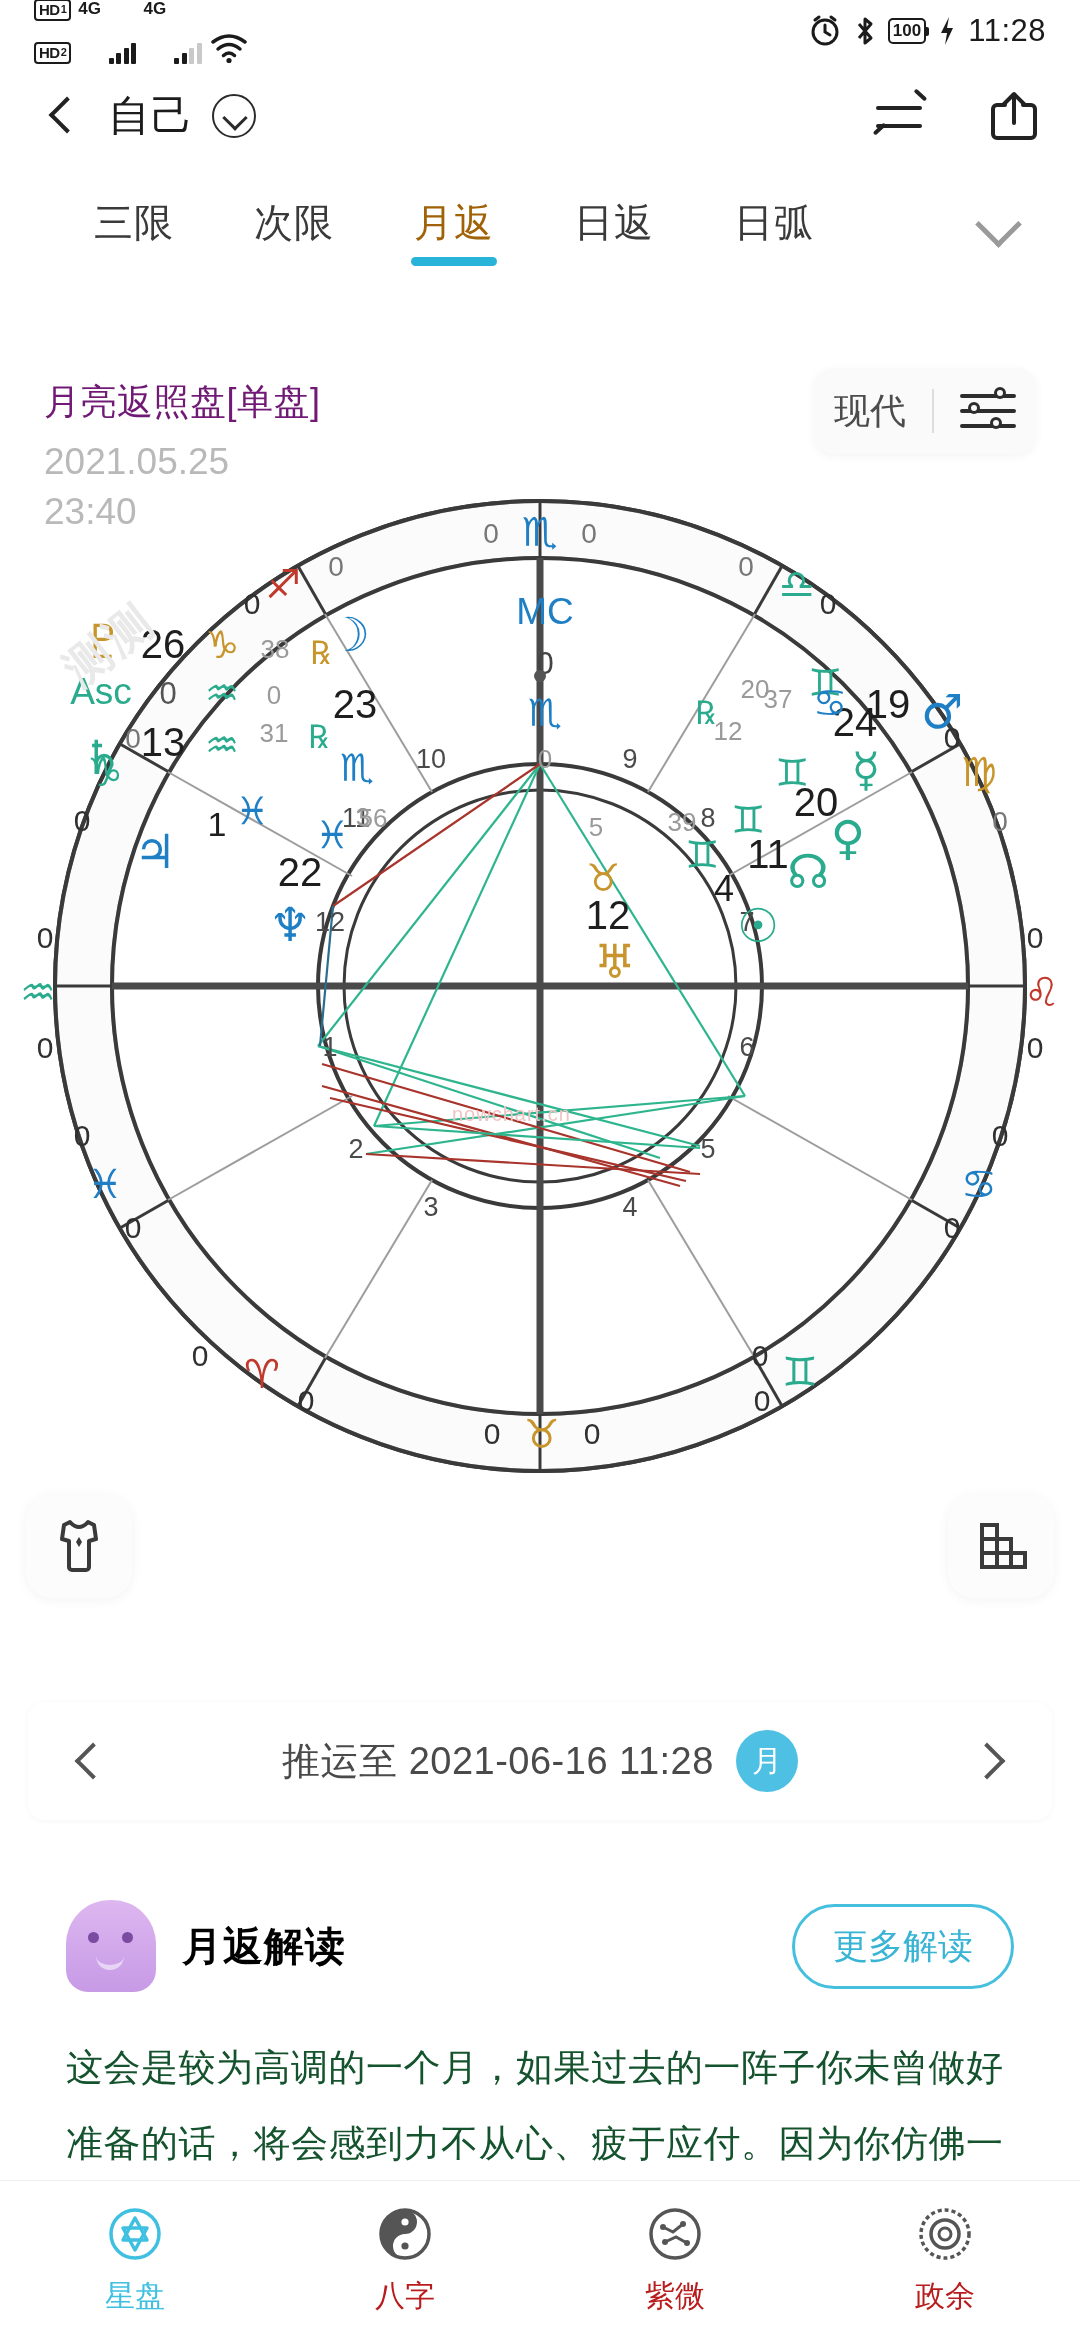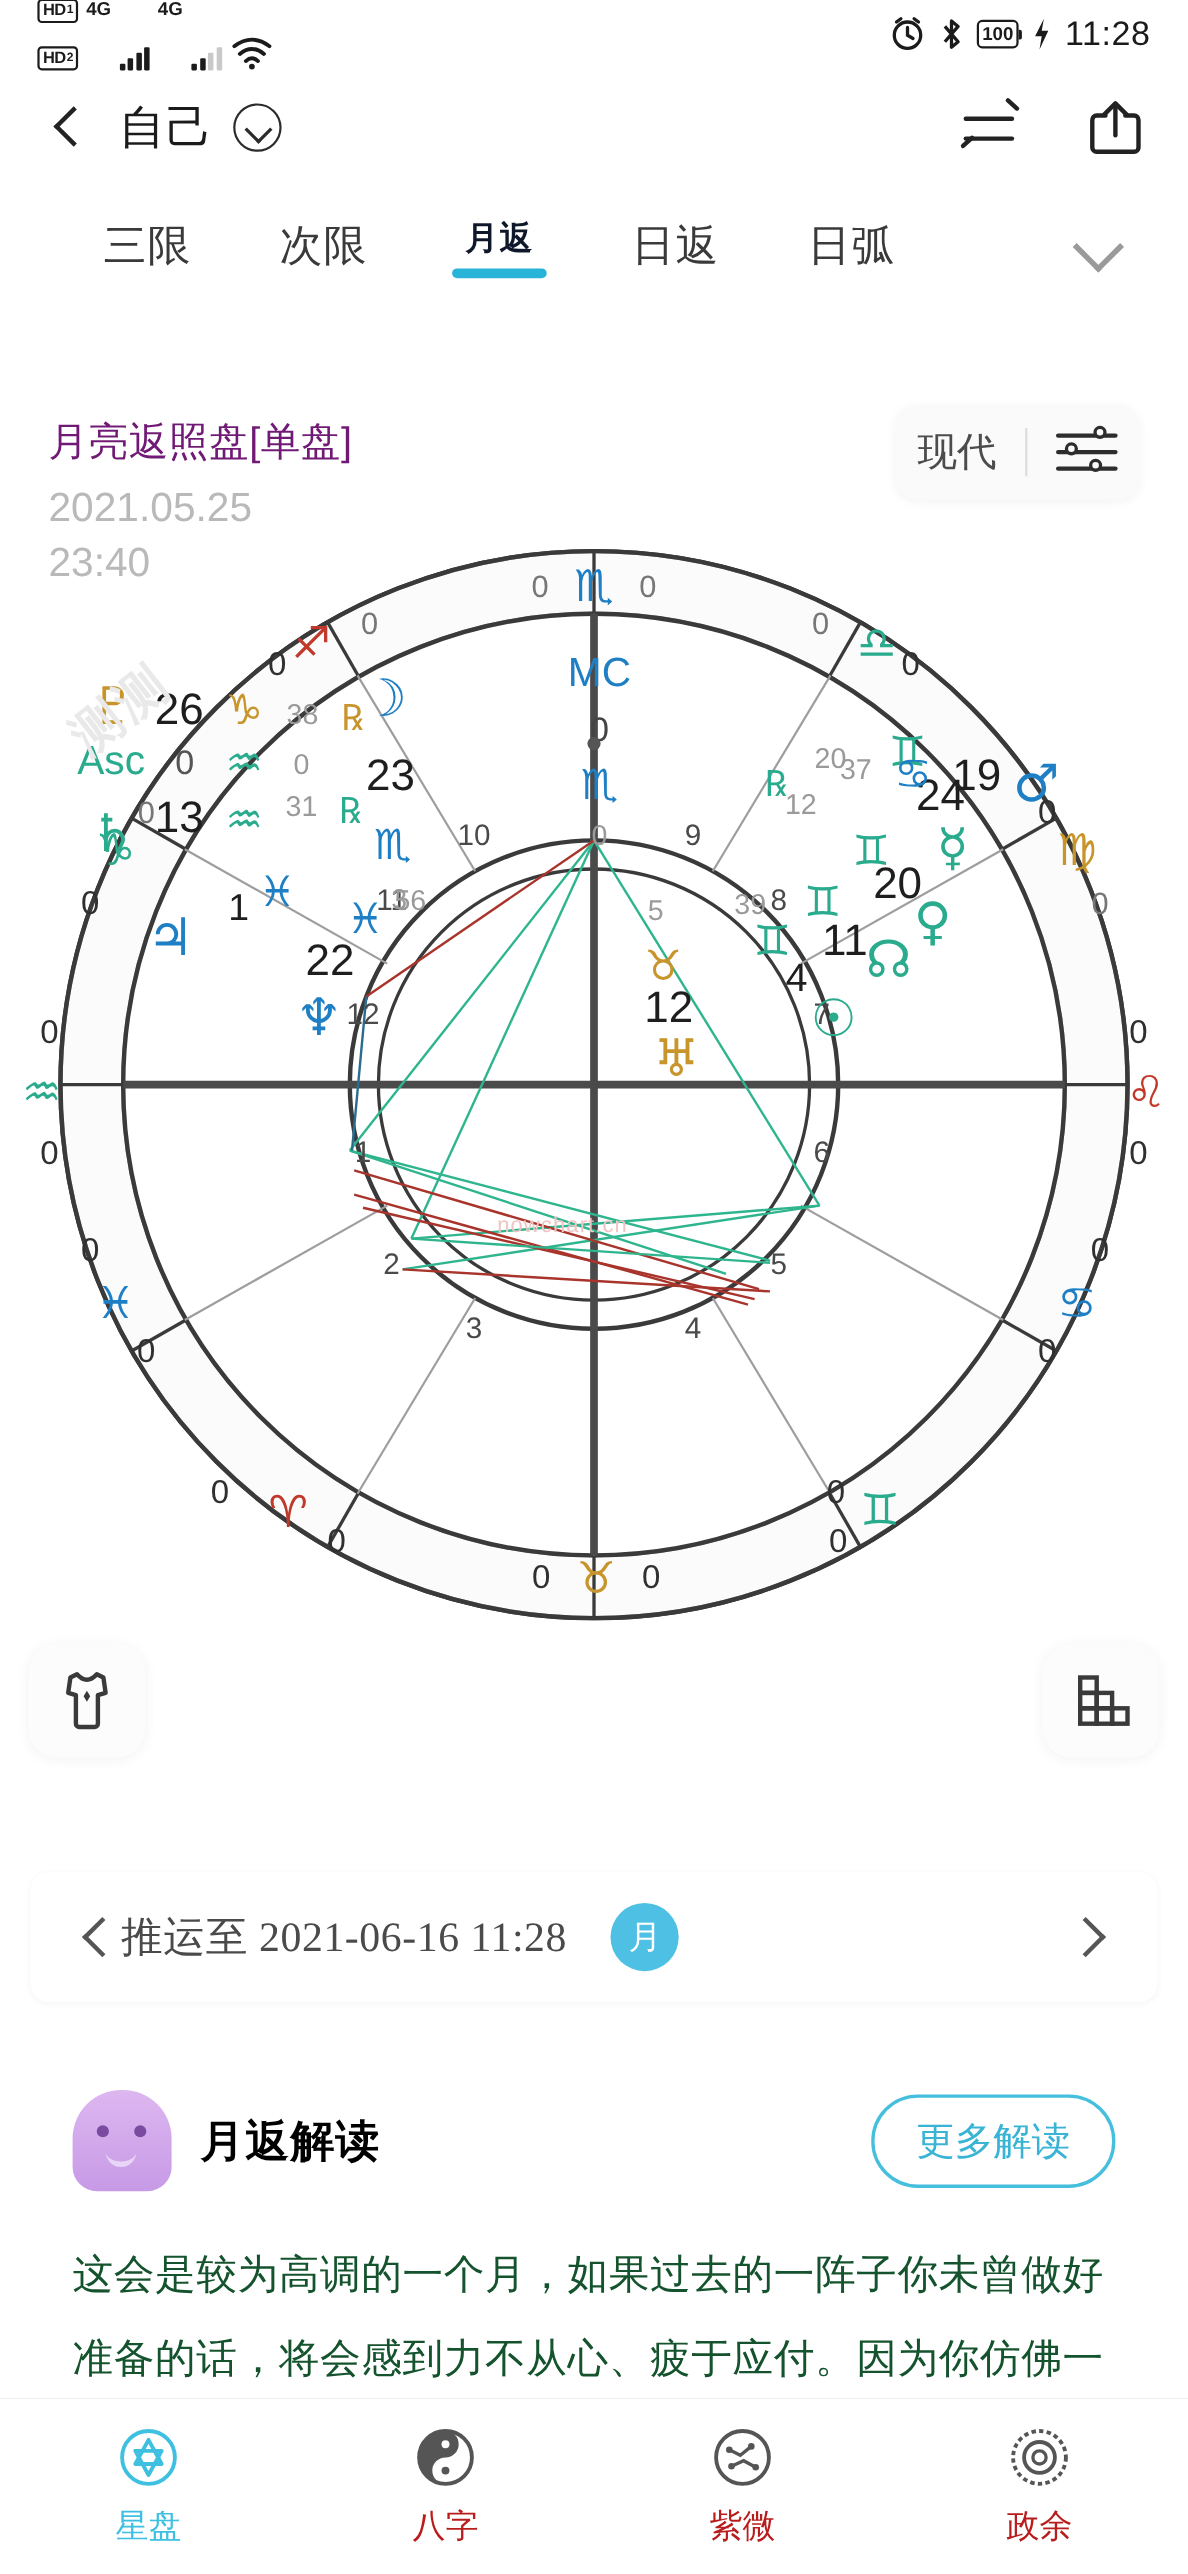--- a/index.html
+++ b/index.html
@@ -72,21 +72,21 @@
   
   .tabs {
     position:absolute; top:196px; left:0; width:1080px; height:110px;
     display:flex; align-items:flex-start; padding:0 54px;
   }
   .tab {
     flex:0 0 auto; text-align:center; font-size:39px; color:#3a3a3a;
     padding:0 0 16px 0; position:relative; cursor:pointer;
     width:160px; letter-spacing:1px;
   }
-  .tab.active { font-weight:700; color:#0f172a; font-size:30px; }
+  .tab.active { font-weight:400; color:#a16207; font-size:39px; }
   .tab.active .underline {
     position:absolute; bottom:0; left:50%; transform:translateX(-50%);
     width:86px; height:9px; border-radius:5px; background:#28b4d8;
   }
   .tab-more {
     margin-left:auto; width:56px; height:56px; position:relative; cursor:pointer;
   }
   .tab-more:before{
     content:""; position:absolute; left:12px; top:12px; width:28px; height:28px;
     border-right:5px solid #9a9a9a; border-bottom:5px solid #9a9a9a;
@@ -141,21 +141,21 @@
   }
   .tr-arrow { width:44px; height:44px; position:relative; cursor:pointer; }
   .tr-arrow.l:before{
     content:""; position:absolute; left:14px; top:9px; width:22px; height:22px;
     border-left:4px solid #555; border-bottom:4px solid #555; transform:rotate(45deg);
   }
   .tr-arrow.r:before{
     content:""; position:absolute; right:14px; top:9px; width:22px; height:22px;
     border-right:4px solid #555; border-top:4px solid #555; transform:rotate(45deg);
   }
-  .tr-center { flex:1; display:flex; align-items:center; justify-content:flex-start; gap:40px;font-family:Liberation Serif, serif; }
+  .tr-center { flex:1; display:flex; align-items:center; justify-content:center; gap:22px; }
   .tr-text { font-size:38px; color:#4a4a4a; letter-spacing:0.5px; }
   .tr-badge {
     width:62px; height:62px; border-radius:50%; background:#4ec0e4;
     color:#fff; font-size:30px; display:flex; align-items:center; justify-content:center;
   }
 
   
   .interp {
     position:absolute; top:1866px; left:28px; width:1024px; height:330px;
     background:#fff; border-radius:22px 22px 0 0; padding:34px 38px 0 38px;

